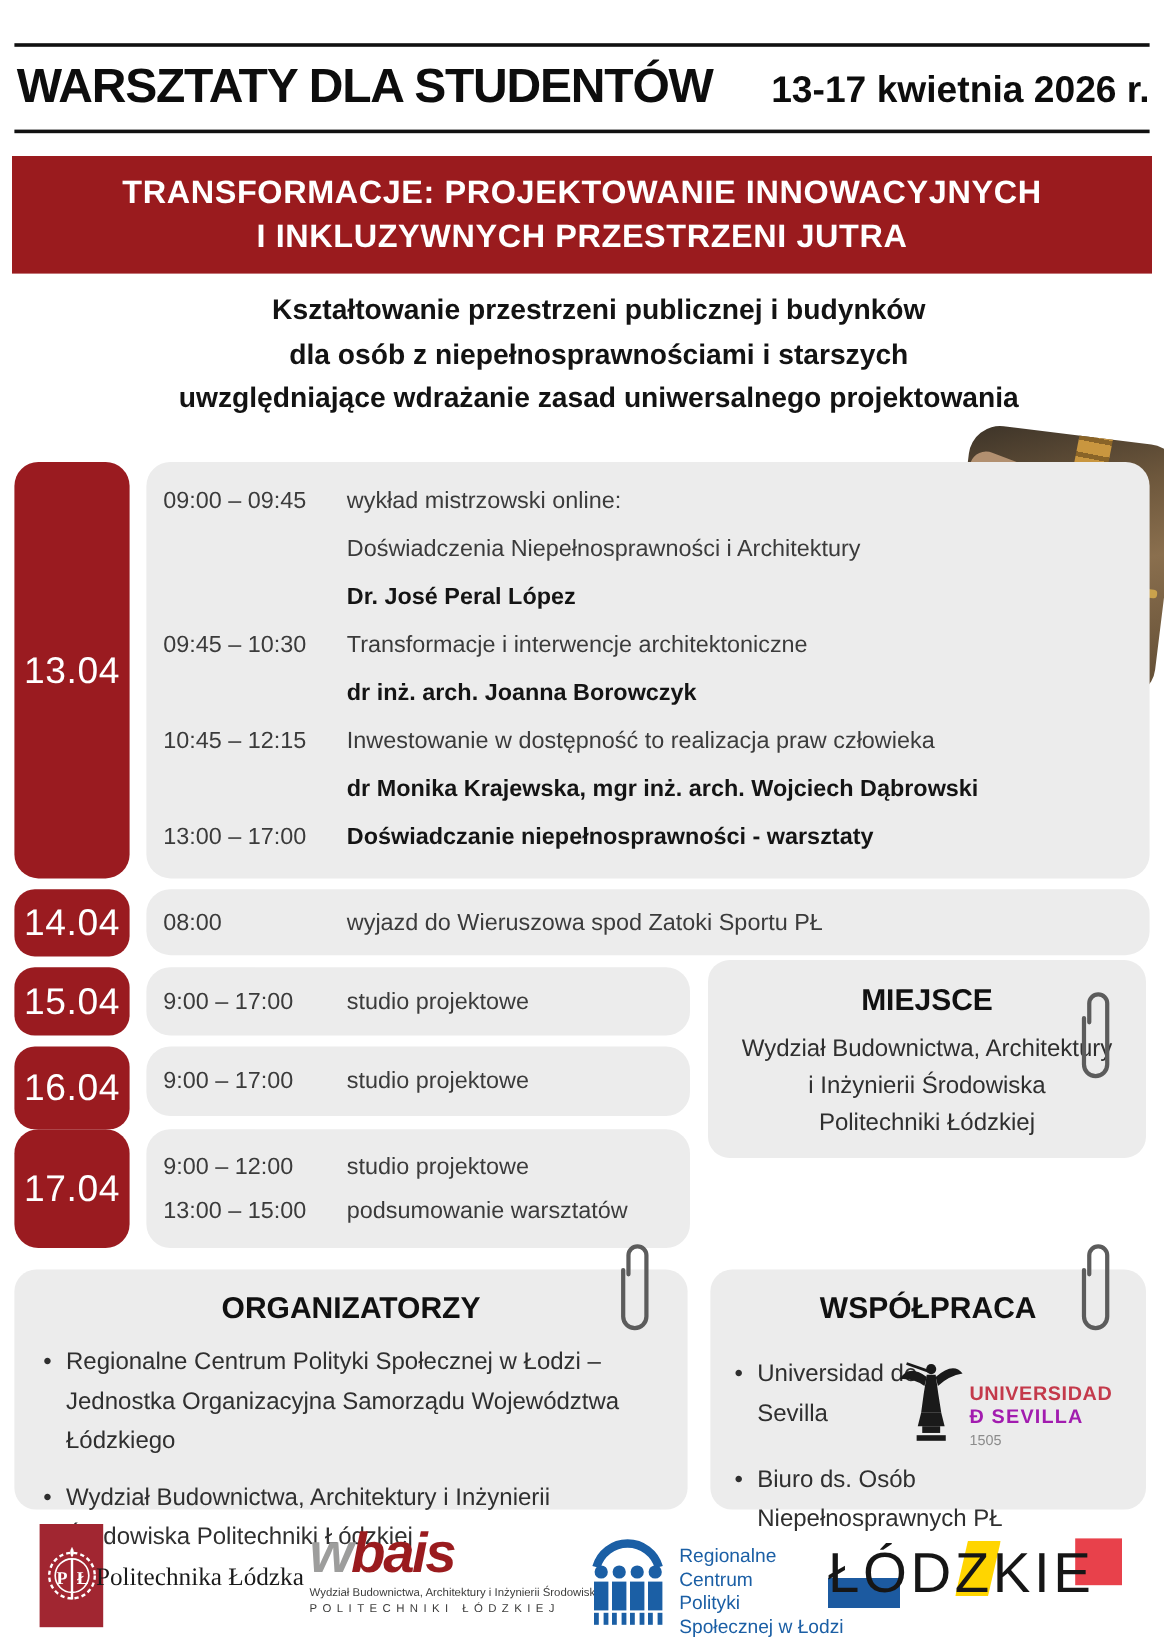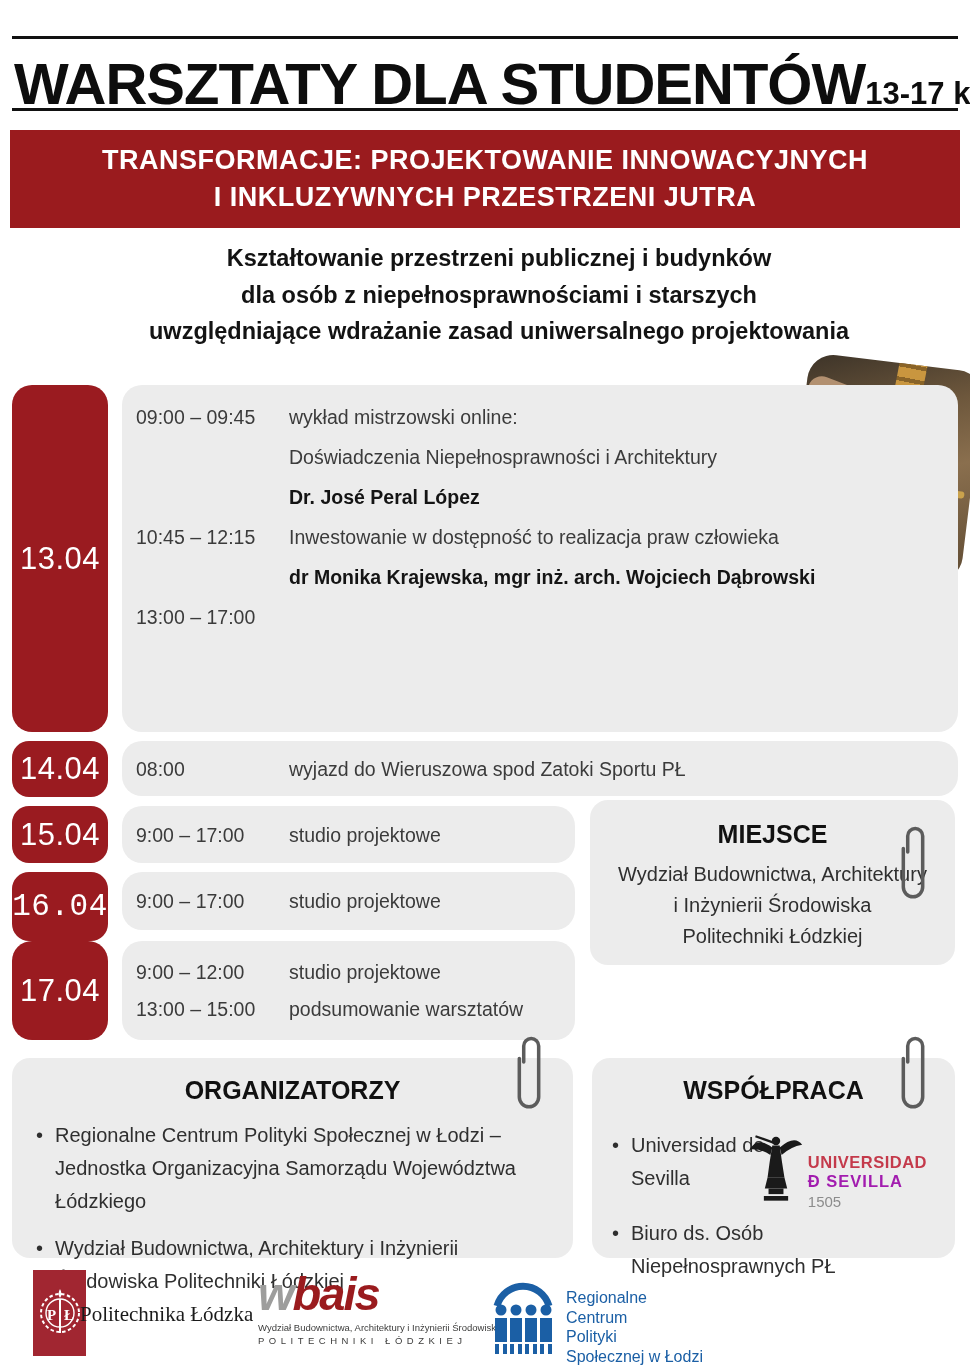--- a/index.html
+++ b/index.html
@@ -5,21 +5,21 @@
   * { margin:0; padding:0; box-sizing:border-box; }
   html,body { background:#fff; }
   body { font-family:"Liberation Sans","DejaVu Sans",sans-serif; }
   .poster { position:relative; width:970px; height:1372px; background:#fff; overflow:hidden; }
 
   
   .rule { position:absolute; left:12px; width:946px; height:3px; background:#111; }
   .rule-top { top:36px; }
   .rule-bottom { top:108px; }
   .header-row { position:absolute; left:14px; right:12px; top:50px; display:flex; justify-content:space-between; align-items:baseline; }
-  .main-title { font-size:58px; font-weight:800; letter-spacing:-1px; color:#0d0d0d; white-space:nowrap; }
+  .main-title { font-size:40px; font-weight:800; letter-spacing:-1px; color:#0d0d0d; white-space:nowrap; }
   .date-range { font-size:31px; font-weight:800; color:#0d0d0d; white-space:nowrap; }
 
   
   .banner { position:absolute; left:10px; top:130px; width:950px; height:98px; background:#9a1b1e; color:#fff;
             display:flex; flex-direction:column; justify-content:center; align-items:center; gap:6px; }
   .banner div { font-size:27px; font-weight:800; letter-spacing:0.5px; white-space:nowrap; }
 
   
   .subtitle { position:absolute; left:0; top:240px; width:970px; text-align:center; color:#131313;padding-left:28px; }
   .subtitle div { font-size:23.5px; font-weight:700; line-height:36.5px; }
@@ -33,21 +33,21 @@
   .time { width:153px; flex:0 0 153px; font-size:19.5px; line-height:40px; white-space:nowrap; }
   .desc { font-size:19.5px; line-height:40px; }
   .desc .b { font-weight:700; color:#141414; }
 
   .r1-date { top:385px; height:347px; }
   .r1-panel { top:385px; width:836px; height:347px; padding:12px 0 0 14px; }
   .r2-date { top:741px; height:56px; border-radius:17px; }
   .r2-panel { top:741px; width:836px; height:55px; padding:8px 0 0 14px; }
   .r3-date { top:806px; height:57px; border-radius:17px; }
   .r3-panel { top:806px; width:453px; height:57px; padding:9px 0 0 14px; }
-  .r4-date { top:872px; height:69px; border-radius:17px;font-family:Liberation Mono, monospace; }
+  .r4-date { top:872px; height:69px; border-radius:17px; }
   .r4-panel { top:872px; width:453px; height:58px; padding:9px 0 0 14px; }
   .r5-date { top:941px; height:99px; }
   .r5-panel { top:941px; width:453px; height:99px; padding:13px 0 0 14px; }
   .r5-panel .time, .r5-panel .desc { line-height:37px; }
 
   
   .photo { position:absolute; left:797px; top:362px; width:176px; height:212px; border-radius:26px;
            transform:rotate(7deg); overflow:hidden;
            background:linear-gradient(160deg,#3c3328 0%,#6d573c 30%,#8a6f4e 55%,#5f4b33 100%); }
   .photo .band { position:absolute; left:-30px; top:30px; width:120px; height:280px; background:#b29070;
@@ -80,21 +80,21 @@
   .clip { position:absolute; width:30px; height:88px; }
   .clip-miejsce { left:898px; top:822px; }
   .clip-org { left:514px; top:1032px; }
   .clip-wsp { left:898px; top:1032px; }
 
   
   .sevilla { position:absolute; right:8px; top:0px; display:flex; align-items:flex-start; gap:4px; }
   .sevilla-text { padding-top:24px; }
   .sevilla-l1 { color:#c43a4b; font-weight:700; font-size:16.5px; letter-spacing:0.5px; line-height:19px; }
   .sevilla-l2 { color:#a21caf; font-weight:700; font-size:16.5px; letter-spacing:1px; line-height:19px; }
-  .sevilla-year { color:#8c8c8c; font-size:15px; margin-top:2px; }
+  .sevilla-year { color:#8c8c8c; font-size:12px; margin-top:2px; }
 
   
   .footer { position:absolute; left:0; top:1262px; width:970px; height:110px; }
   .pl-logo { position:absolute; left:33px; top:8px; width:53px; height:86px; background:#a12631;
              display:flex; align-items:center; justify-content:center; }
   .pl-name { position:absolute; left:80px; top:40px; font-size:21px; color:#1a1a1a; font-family:"Liberation Serif","DejaVu Serif",serif; }
 
   .wbais { position:absolute; left:258px; top:6px; width:215px; text-align:left; }
   .wbais-script { font-style:italic; font-weight:700; font-size:47px; letter-spacing:-2px; line-height:52px; }
   .wbais-w { color:#9d9d9c; }
@@ -150,28 +150,38 @@
   <div class="panel r1-panel">
     <div class="entry">
       <div class="time">09:00 – 09:45</div>
       <div class="desc">
         <div>wykład mistrzowski online:</div>
         <div>Doświadczenia Niepełnosprawności i Architektury</div>
         <div class="b">Dr. José Peral López</div>
       </div>
     </div>
     <div class="entry">
+      <div class="time">09:45 – 10:30</div>
+      <div class="desc">
+        <div>Transformacje i interwencje architektoniczne</div>
+        <div class="b">dr inż. arch. Joanna Borowczyk</div>
+      </div>
+    </div>
+    <div class="entry">
       <div class="time">10:45 – 12:15</div>
       <div class="desc">
         <div>Inwestowanie w dostępność to realizacja praw człowieka</div>
         <div class="b">dr Monika Krajewska, mgr inż. arch. Wojciech Dąbrowski</div>
       </div>
     </div>
     <div class="entry">
       <div class="time">13:00 – 17:00</div>
+      <div class="desc">
+        <div class="b">Doświadczanie niepełnosprawności - warsztaty</div>
+      </div>
     </div>
   </div>
 
   <div class="datebox r2-date">14.04</div>
   <div class="panel r2-panel">
     <div class="entry">
       <div class="time">08:00</div>
       <div class="desc">wyjazd do Wieruszowa spod Zatoki Sportu PŁ</div>
     </div>
   </div>
@@ -308,15 +318,21 @@
         </g>
       </svg>
       <div class="rcps-text">
         <div>Regionalne</div>
         <div>Centrum</div>
         <div>Polityki</div>
         <div>Społecznej w Łodzi</div>
       </div>
     </div>
 
+    <div class="lodzkie">
+      <div class="lz-blue"></div>
+      <div class="lz-yellow"></div>
+      <div class="lz-red"></div>
+      <div class="lz-text">ŁÓDZKIE</div>
+    </div>
 
   </div>
 </div>
 
 </body></html>

